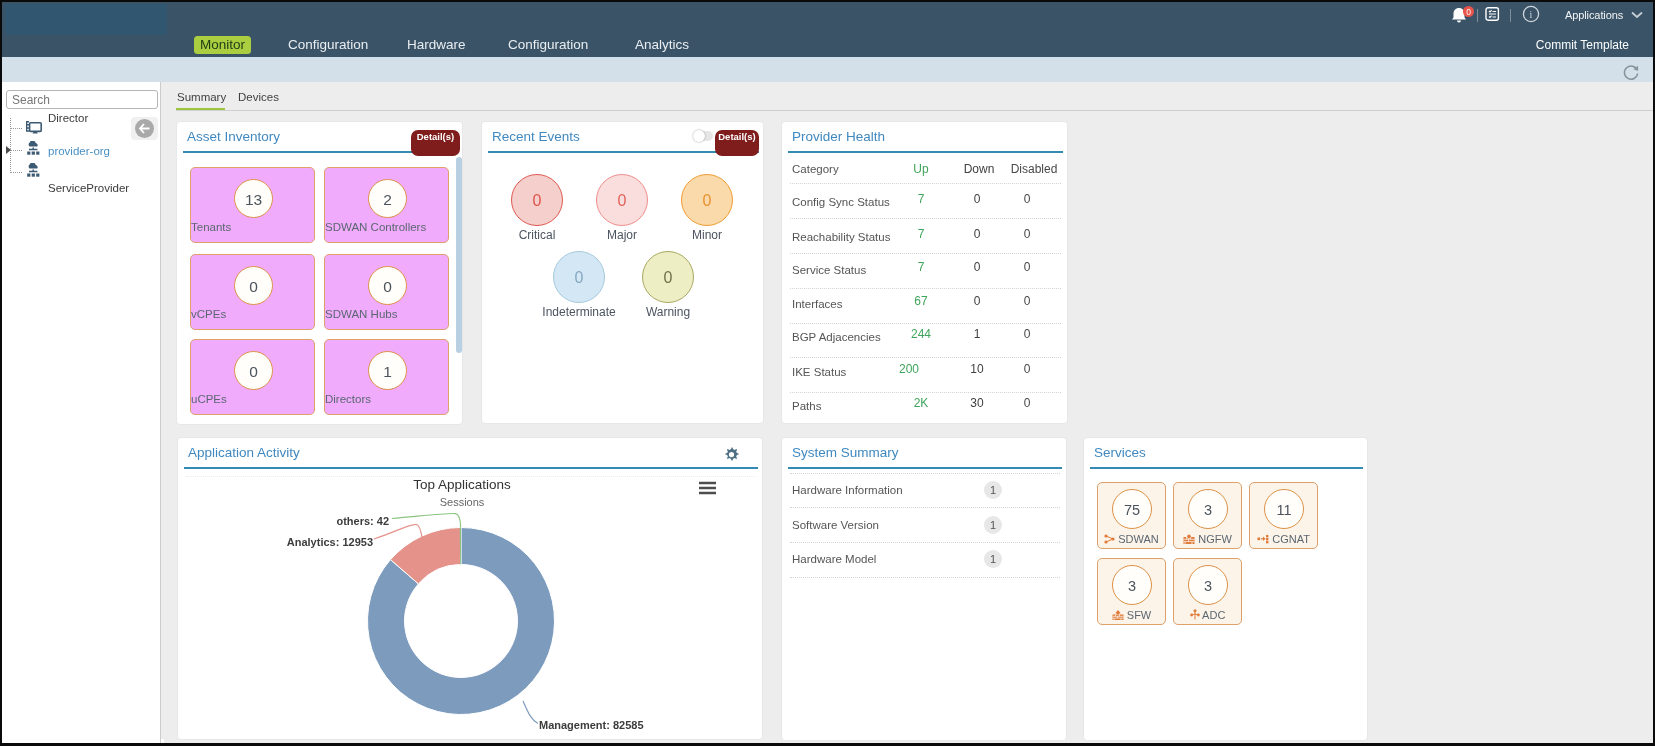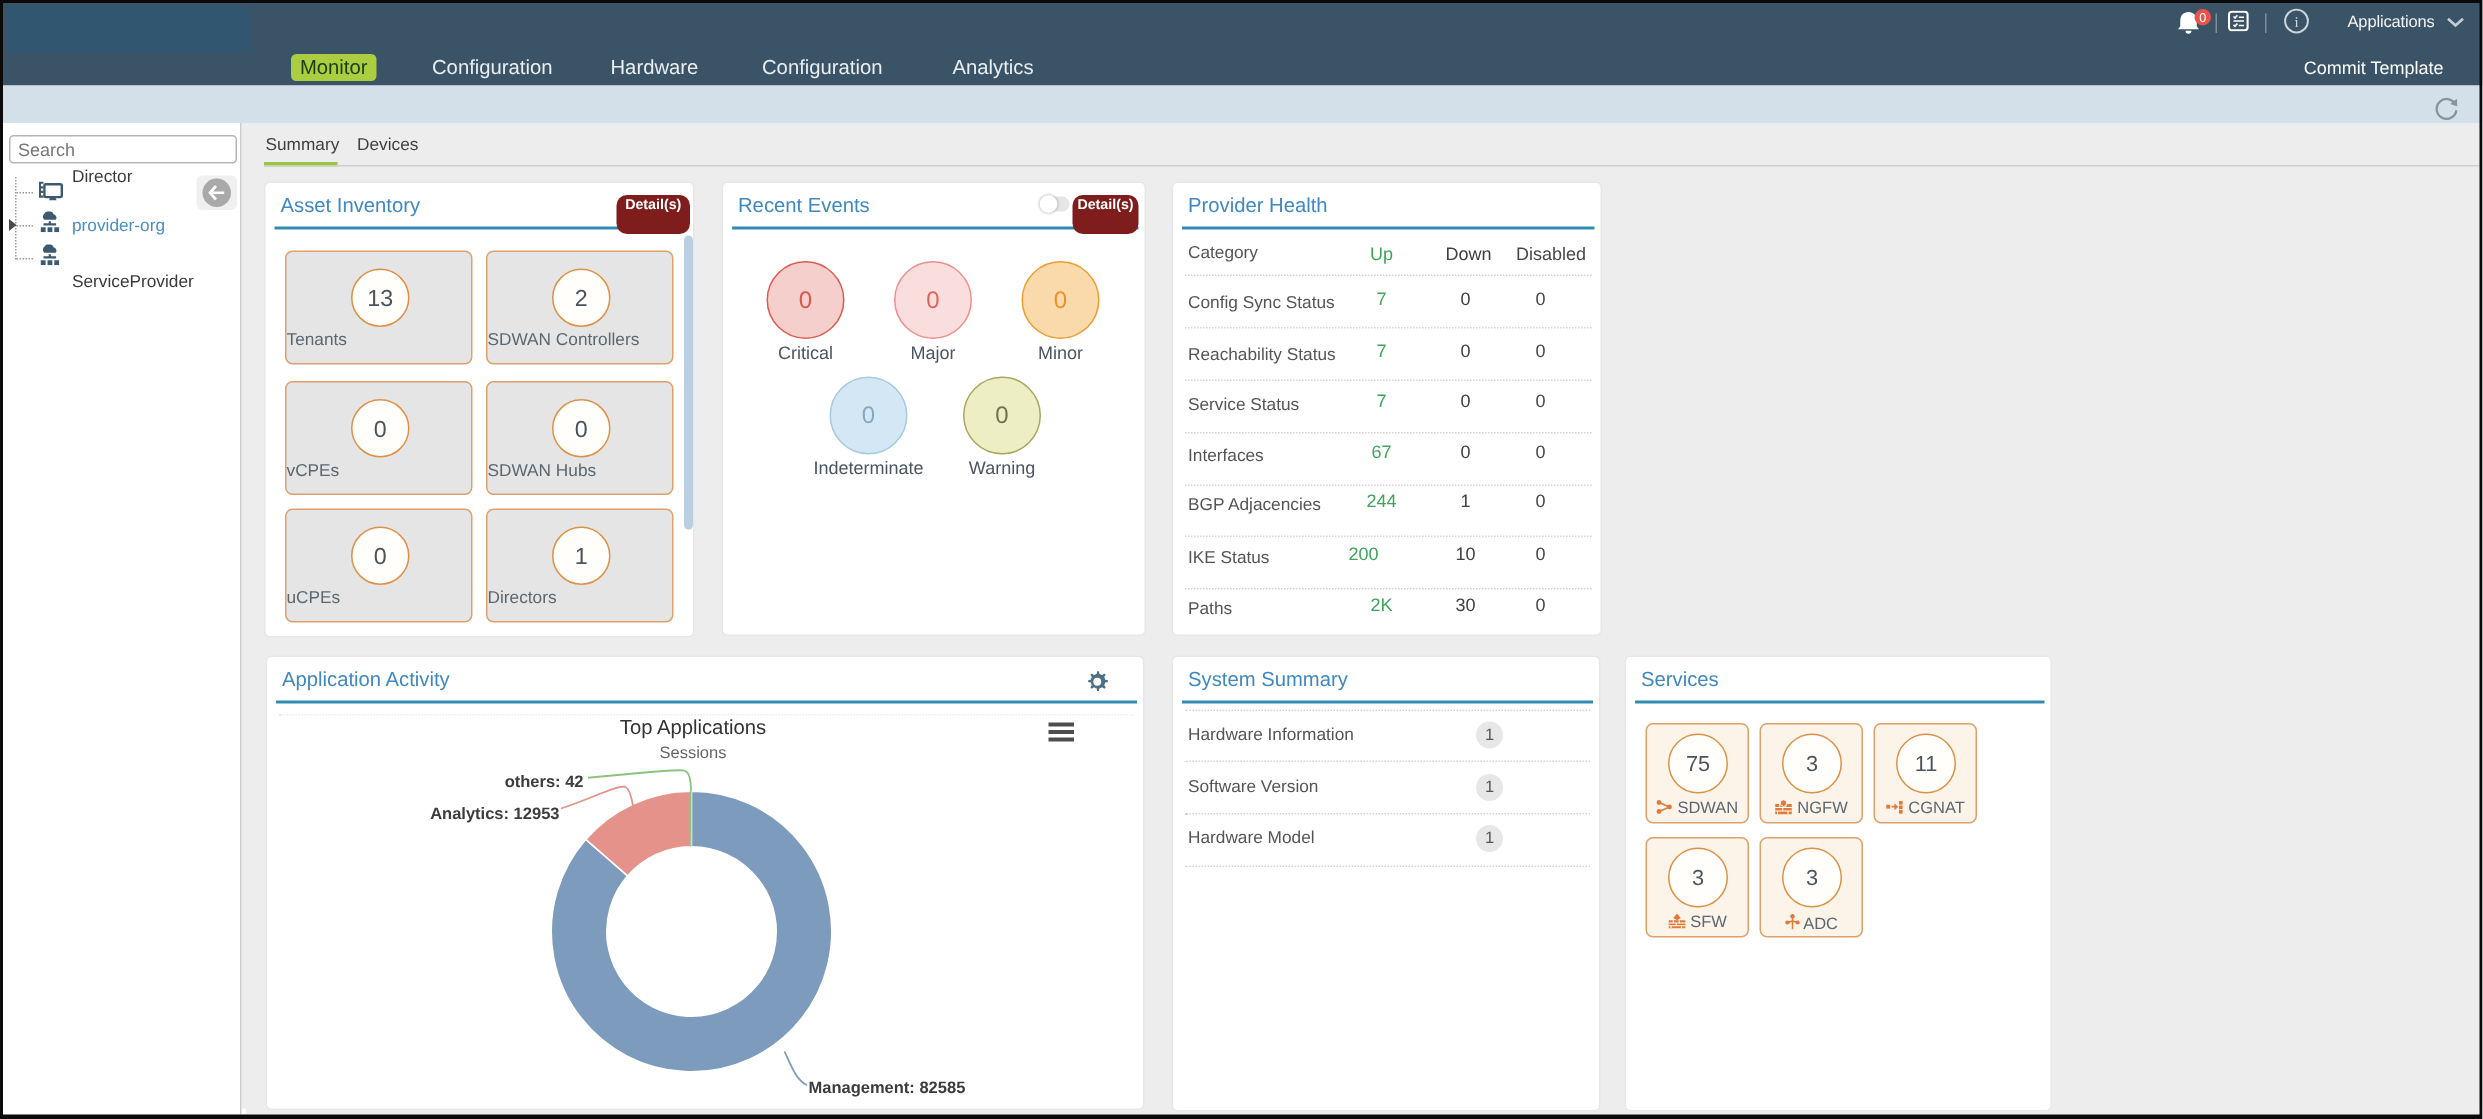--- a/index.html
+++ b/index.html
@@ -23,21 +23,21 @@
 #collapse .circ { position:absolute; left:4px; top:2px; width:19px; height:19px; border-radius:50%; background:#a9a9a9; }
 
 #main { position:absolute; left:164px; top:82px; width:1489px; height:661px; background:#ededed; }
 .tab { position:absolute; top:9px; font-size:11.5px; color:#3f3f3f; }
 #tabline { position:absolute; left:12px; top:28px; width:1477px; height:1px; background:#cfcfcf; }
 #greenline { position:absolute; left:12px; top:26px; width:49px; height:3px; background:#9bc53d; }
 .card { position:absolute; background:#fff; border-radius:4px; border:1px solid #e7e7e7; }
 .ctitle { position:absolute; left:10px; top:7px; font-size:13.5px; color:#4089c0; }
 .cline { position:absolute; left:6px; height:2px; background:#318bb3; }
 .pill2 { position:absolute; height:26px; background:#7f1d1d; border-radius:7px; color:#fff; font-size:9.5px; font-weight:bold; text-align:center; line-height:13px; }
-.tile { position:absolute; background:#e5e5e5; border:1px solid #dfa06a; border-radius:5px; }
+.tile { position:absolute; background:#f0abfc; border:1px solid #dfa06a; border-radius:5px; }
 .tcirc { position:absolute; border:1px solid #dd9146; border-radius:50%; background:#fffefb; text-align:center; color:#4b545c; }
 .tlabel { position:absolute; width:100%; text-align:left; color:#5b6770; font-size:11.5px; }
 .ecirc { position:absolute; width:52px; height:52px; border-radius:50%; text-align:center; line-height:52px; font-size:16px; }
 .elabel { position:absolute; text-align:center; color:#4c5460; font-size:12px; }
 .ph-label { position:absolute; left:10px; font-size:11.5px; color:#555; }
 .ph-val { position:absolute; font-size:12px; text-align:center; width:40px; }
 .dotline { position:absolute; left:8px; border-top:1px dotted #d4d4d4; }
 .green { color:#3fa45b; }
 .red { color:#404040; }
 .dark { color:#484848; }

